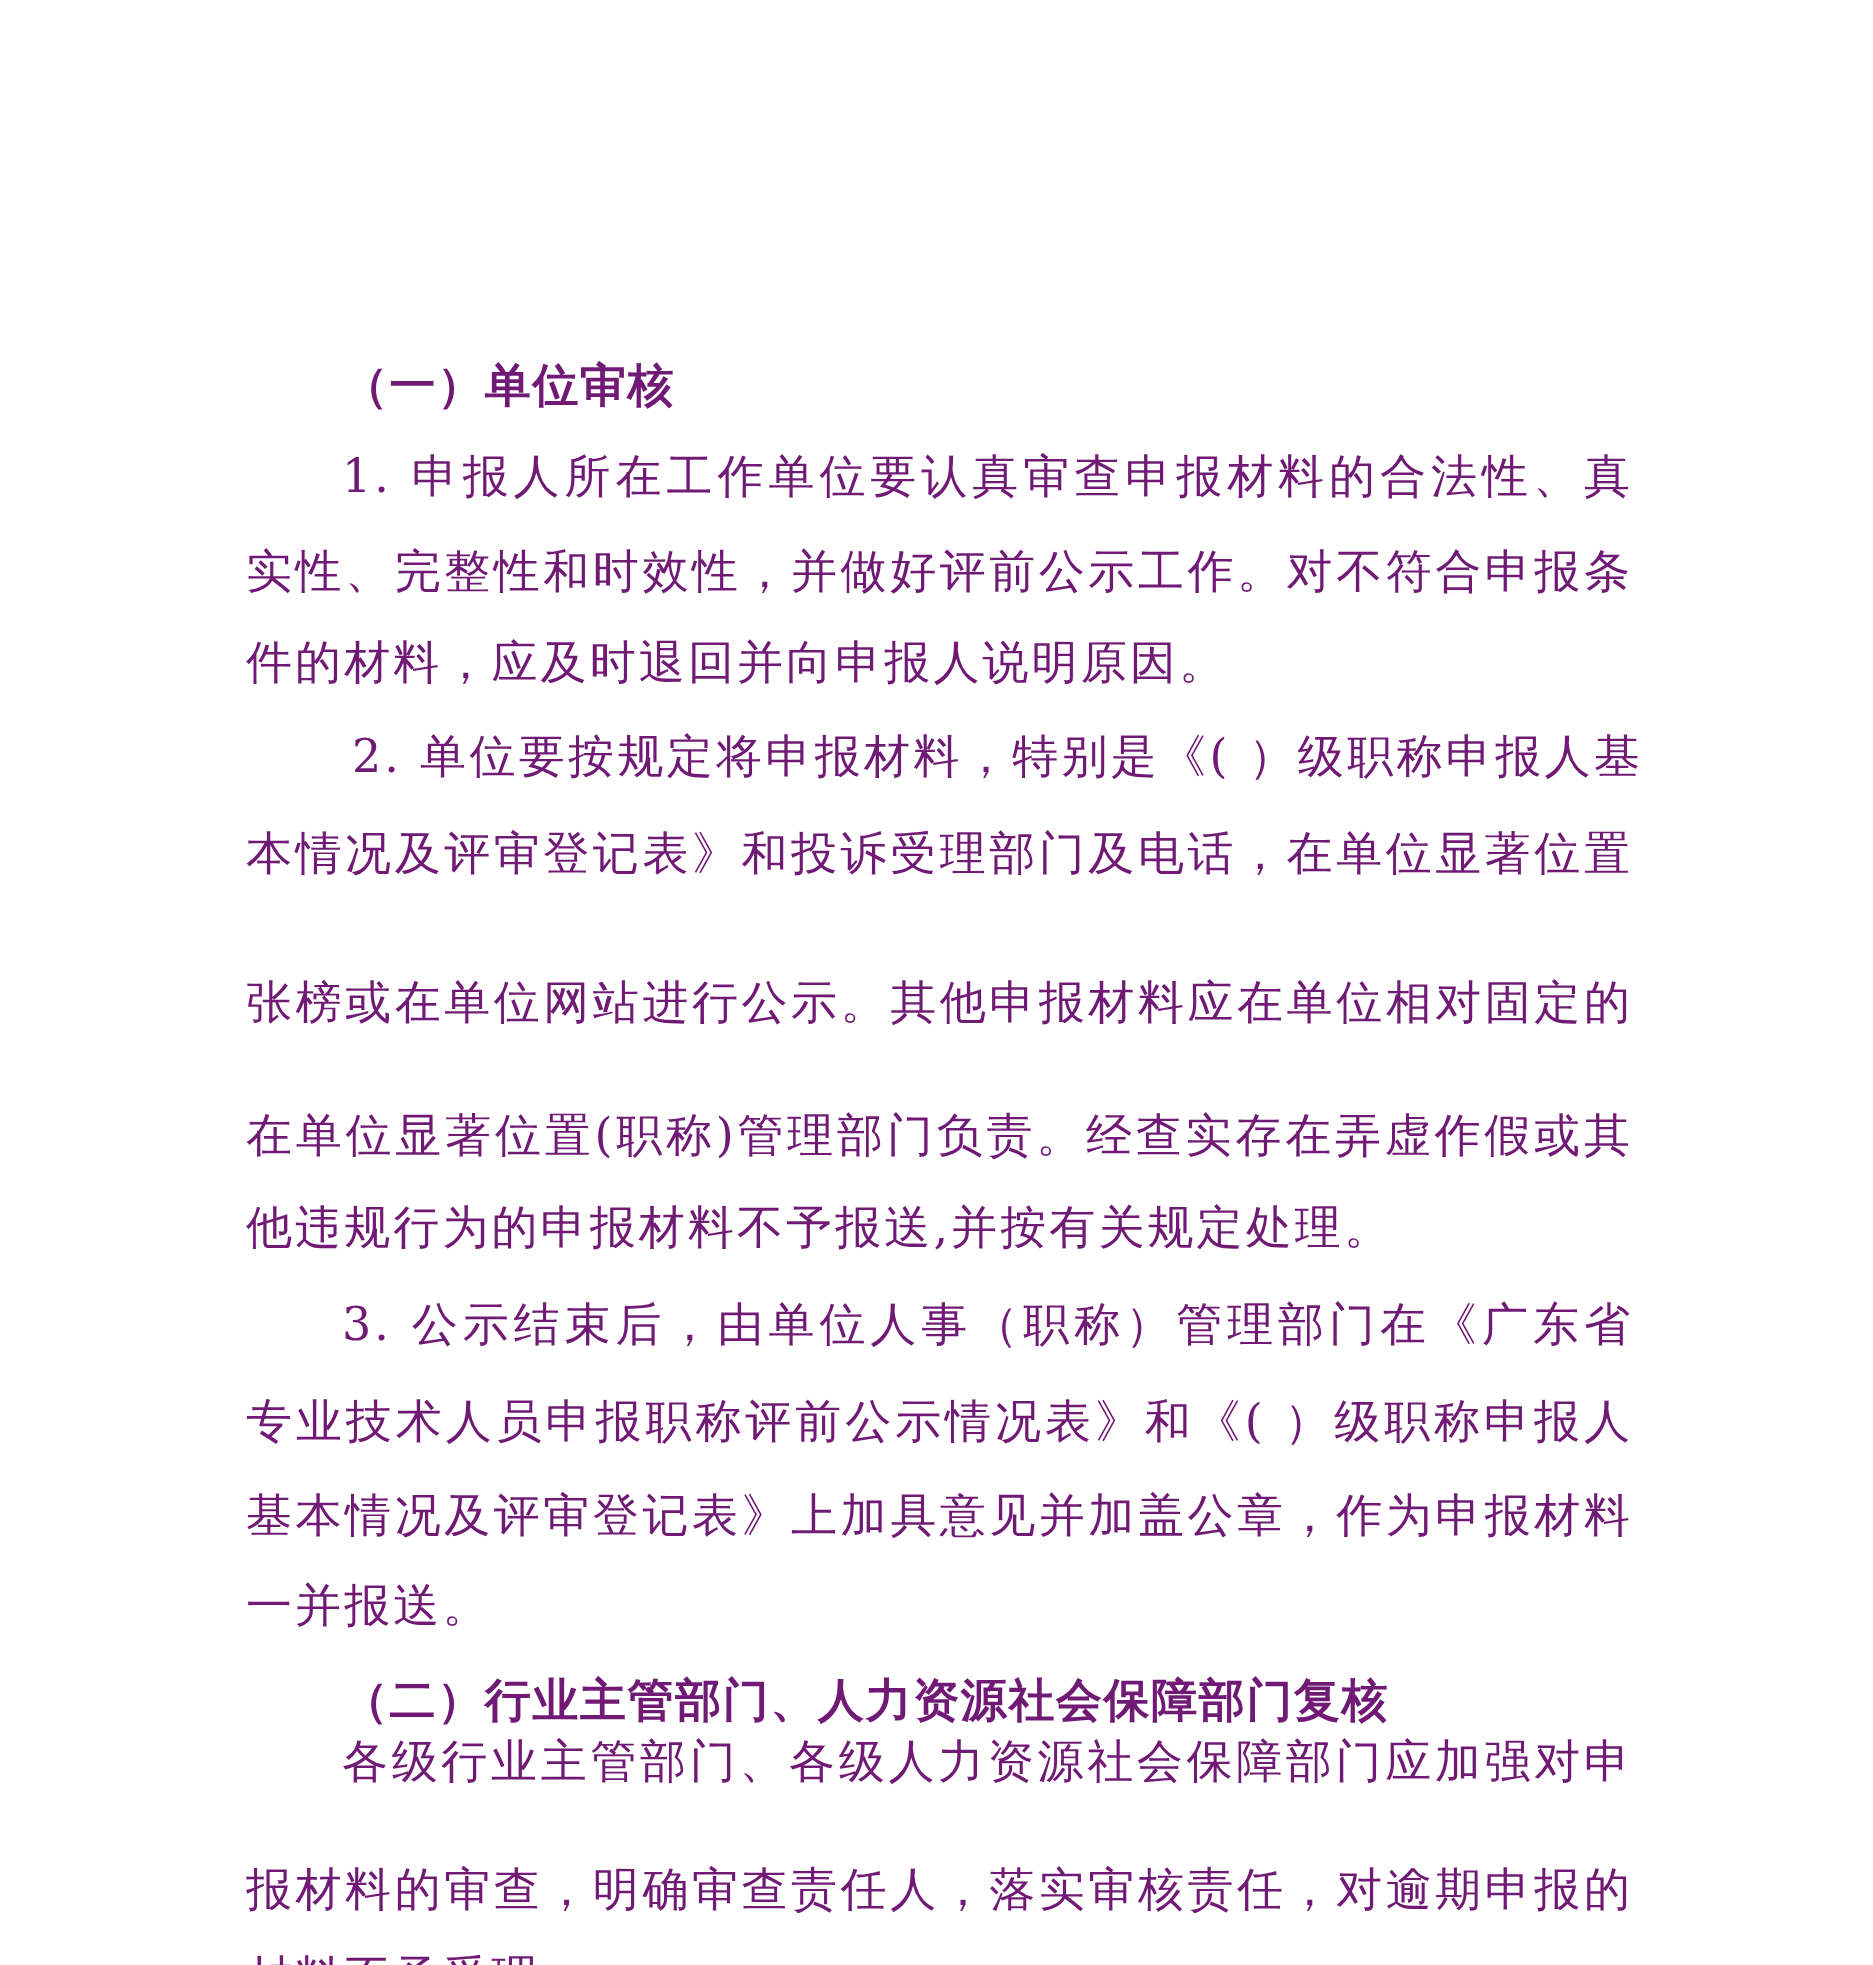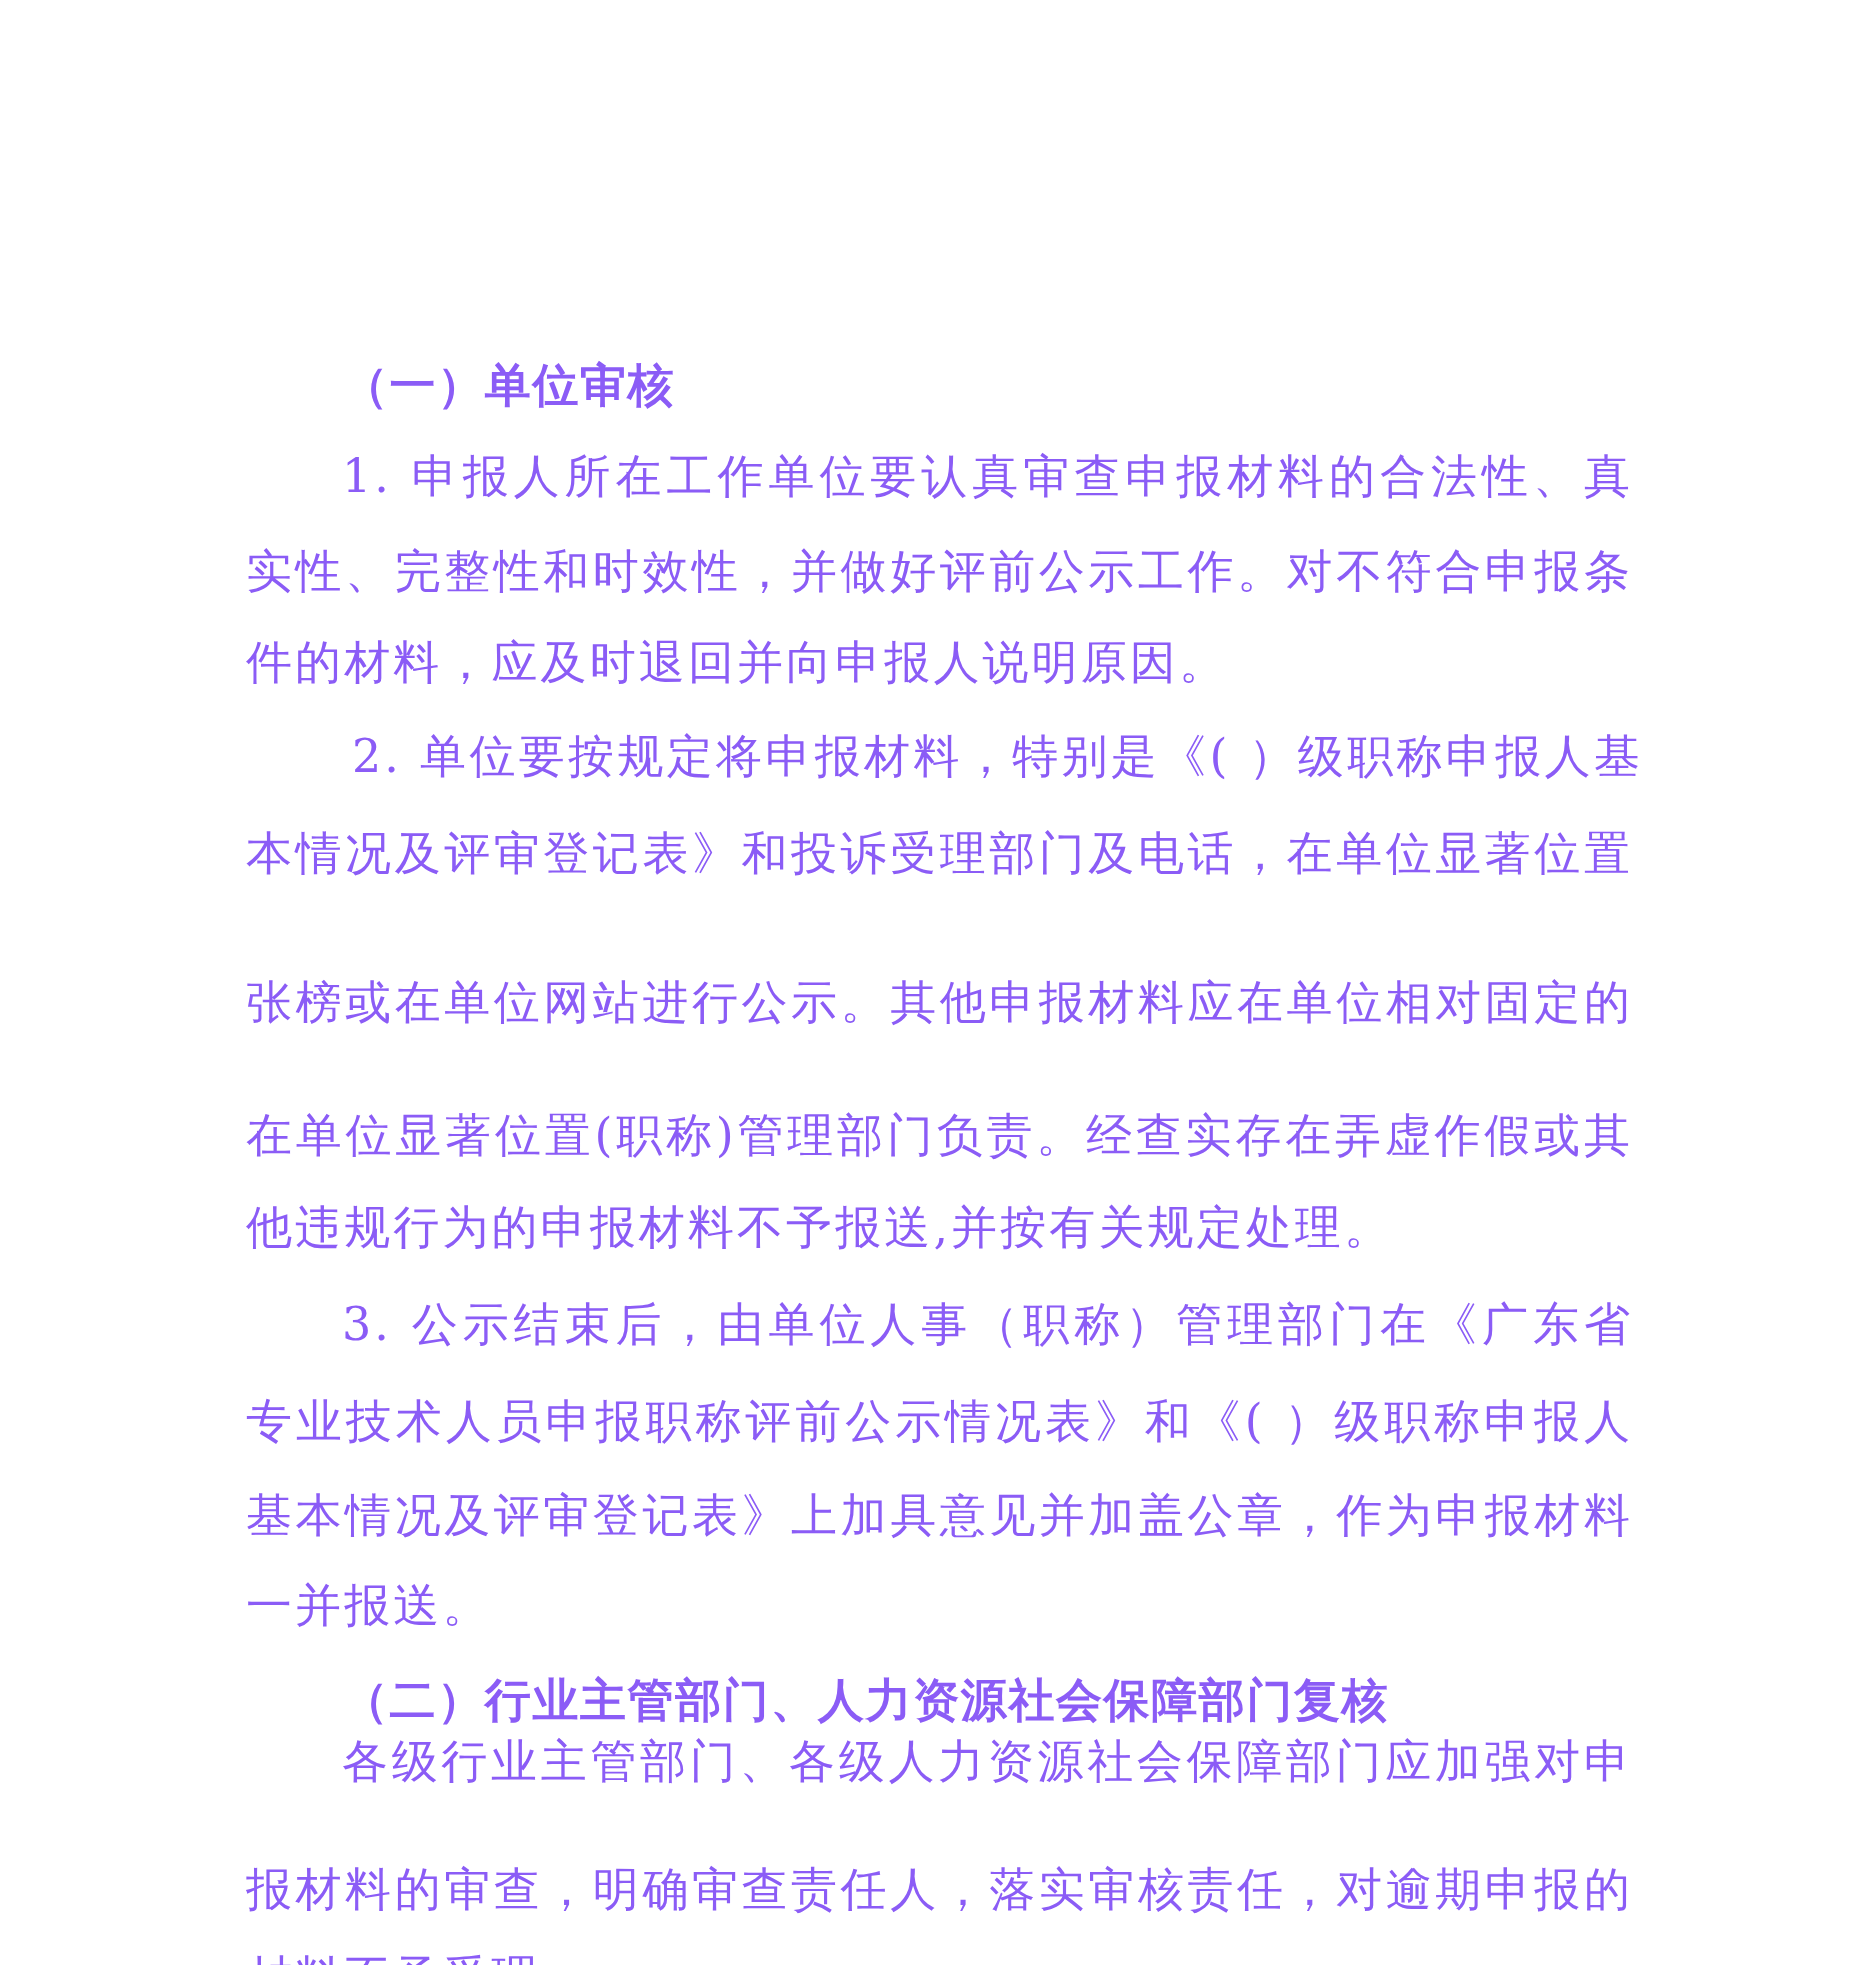--- a/index.html
+++ b/index.html
@@ -5,21 +5,21 @@
   html, body { margin: 0; padding: 0; background: #ffffff; }
   body { width: 1873px; height: 2649px; position: relative; overflow: hidden; }
   .page { position: absolute; left: 0; top: 0; width: 1873px; height: 2649px; background: #fff; }
   .line {
     position: absolute;
     left: 246px;
     width: 1387px;
     font-family: "DejaVu Serif", "Liberation Serif", serif;
     font-size: 46px;
     line-height: 55px;
-    color: #8b5cf6;
+    color: #701a75;
     white-space: nowrap;
     letter-spacing: 3.1px;
   }
   .justify { text-align: justify; text-align-last: justify; }
   .indent { left: 342px; width: 1291px; }
   .heading { font-weight: bold; letter-spacing: 1.6px; }
 </style>
 </head>
 <body>
 

